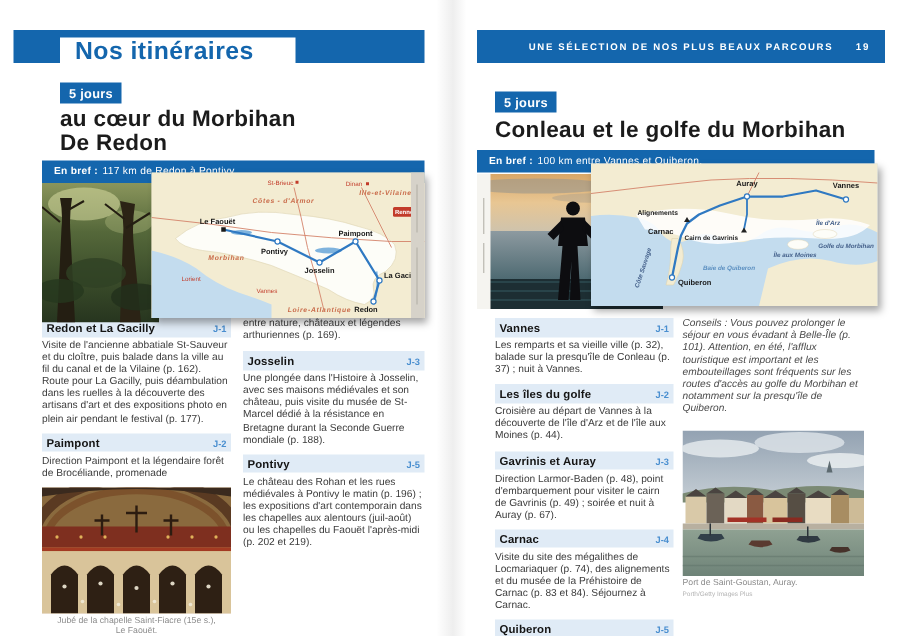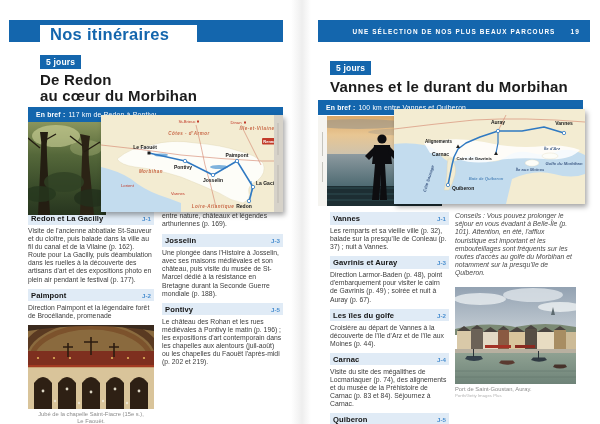--- a/index.html
+++ b/index.html
@@ -50,22 +50,22 @@
 <body>
 
 <div class="abs band" style="left:9px;top:20px;width:274px;height:22px;"></div>
 <div class="abs kicker-box" style="left:40px;top:25px;width:147px;height:24px;">
   <span class="kicker-text">Nos itinéraires</span>
 </div>
 
 <span class="abs badge" style="left:40px;top:55px;">5 jours</span>
 
 <div class="abs page-title" style="left:40px;top:72px;">
+  <div>au cœur du Morbihan</div>
   <div>De Redon</div>
-  <div>au cœur du Morbihan</div>
 </div>
 
 <div class="abs enbref" style="left:28px;top:107px;width:247px;">
   <b>En bref :</b><span>117 km de Redon à Pontivy.</span>
 </div>
 
 <div class="abs photo" style="left:28px;top:122px;width:78px;height:93px;">
   <svg viewBox="0 0 78 93" width="78" height="93">
     <defs>
       <linearGradient id="fg" x1="0" y1="0" x2="0" y2="1">
@@ -213,21 +213,21 @@
     <p class="sec-body">Le château des Rohan et les rues médiévales à Pontivy le matin (p. 196) ; les expositions d'art contemporain dans les chapelles aux alentours (juil-août) ou les chapelles du Faouët l'après-midi (p. 202 et 219).</p>
   </div>
 </div>
 
 <div class="abs band running-head" style="left:318px;top:20px;width:272px;height:22px;">
   <span>UNE SÉLECTION DE NOS PLUS BEAUX PARCOURS</span>
   <span class="page-num">19</span>
 </div>
 
 <span class="abs badge" style="left:330px;top:61px;">5 jours</span>
-<div class="abs page-title" style="left:330px;top:79px;">Vannes et le durant du Morbihan</div>
+<div class="abs page-title" style="left:330px;top:79px;">Conleau et le golfe du Morbihan</div>
 
 <div class="abs enbref" style="left:318px;top:100px;width:257px;">
   <b>En bref :</b><span>100 km entre Vannes et Quiberon.</span>
 </div>
 
 <div class="abs photo" style="left:318px;top:116px;width:124px;height:90px;">
   <svg viewBox="0 0 124 90" width="124" height="90">
     <defs>
       <linearGradient id="sky" x1="0" y1="0" x2="0" y2="1">
         <stop offset="0" stop-color="#d9a768"></stop>
@@ -293,31 +293,31 @@
 <div class="col" style="left:330px;top:212px;width:119px;">
   <div class="section">
     <div class="sec-head">
       <span class="sec-title">Vannes</span>
       <span class="sec-tag">J-1</span>
     </div>
     <p class="sec-body">Les remparts et sa vieille ville (p. 32), balade sur la presqu'île de Conleau (p. 37) ; nuit à Vannes.</p>
   </div>
   <div class="section">
     <div class="sec-head">
+      <span class="sec-title">Les îles du golfe</span>
+      <span class="sec-tag">J-2</span>
+    </div>
+    <p class="sec-body">Croisière au départ de Vannes à la découverte de l'île d'Arz et de l'île aux Moines (p. 44).</p>
+  </div>
+  <div class="section">
+    <div class="sec-head">
       <span class="sec-title">Gavrinis et Auray</span>
       <span class="sec-tag">J-3</span>
     </div>
     <p class="sec-body">Direction Larmor-Baden (p. 48), point d'embarquement pour visiter le cairn de Gavrinis (p. 49) ; soirée et nuit à Auray (p. 67).</p>
-  </div>
-  <div class="section">
-    <div class="sec-head">
-      <span class="sec-title">Les îles du golfe</span>
-      <span class="sec-tag">J-2</span>
-    </div>
-    <p class="sec-body">Croisière au départ de Vannes à la découverte de l'île d'Arz et de l'île aux Moines (p. 44).</p>
   </div>
   <div class="section">
     <div class="sec-head">
       <span class="sec-title">Carnac</span>
       <span class="sec-tag">J-4</span>
     </div>
     <p class="sec-body">Visite du site des mégalithes de Locmariaquer (p. 74), des alignements et du musée de la Préhistoire de Carnac (p. 83 et 84). Séjournez à Carnac.</p>
   </div>
   <div class="section">
     <div class="sec-head">

